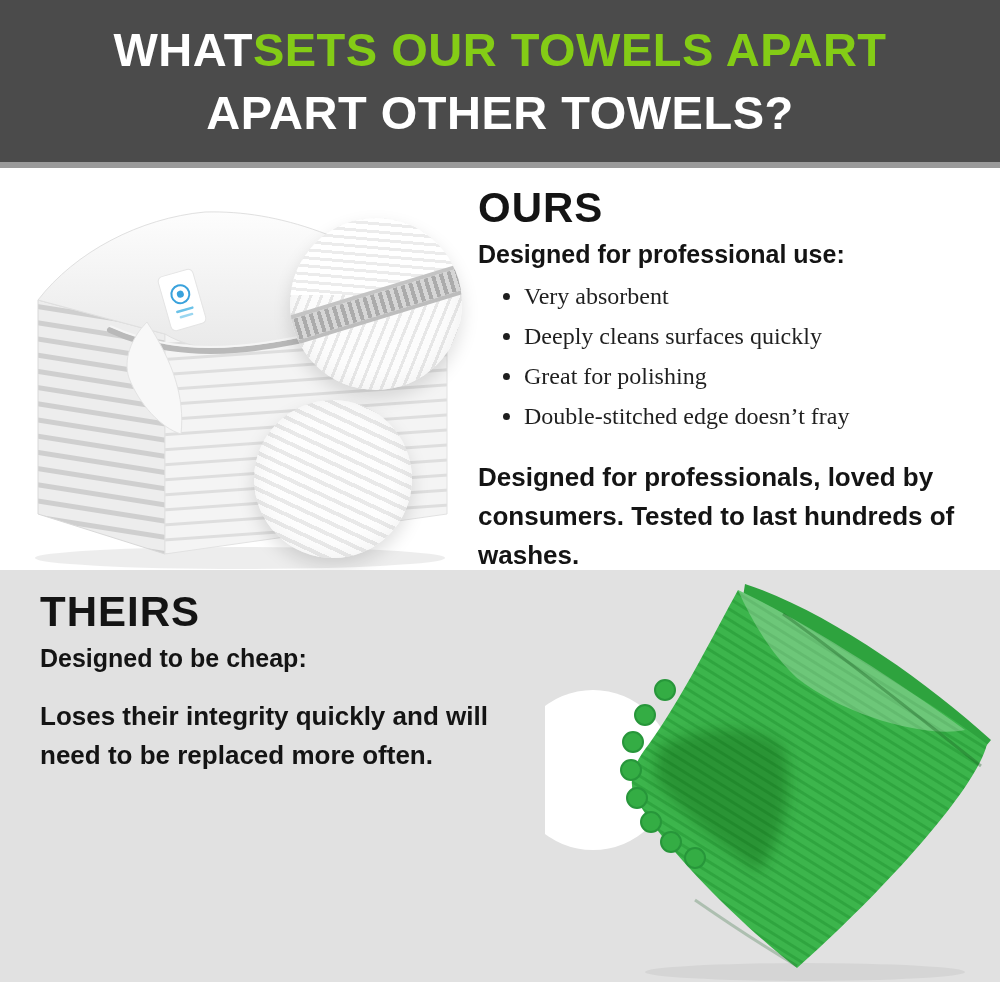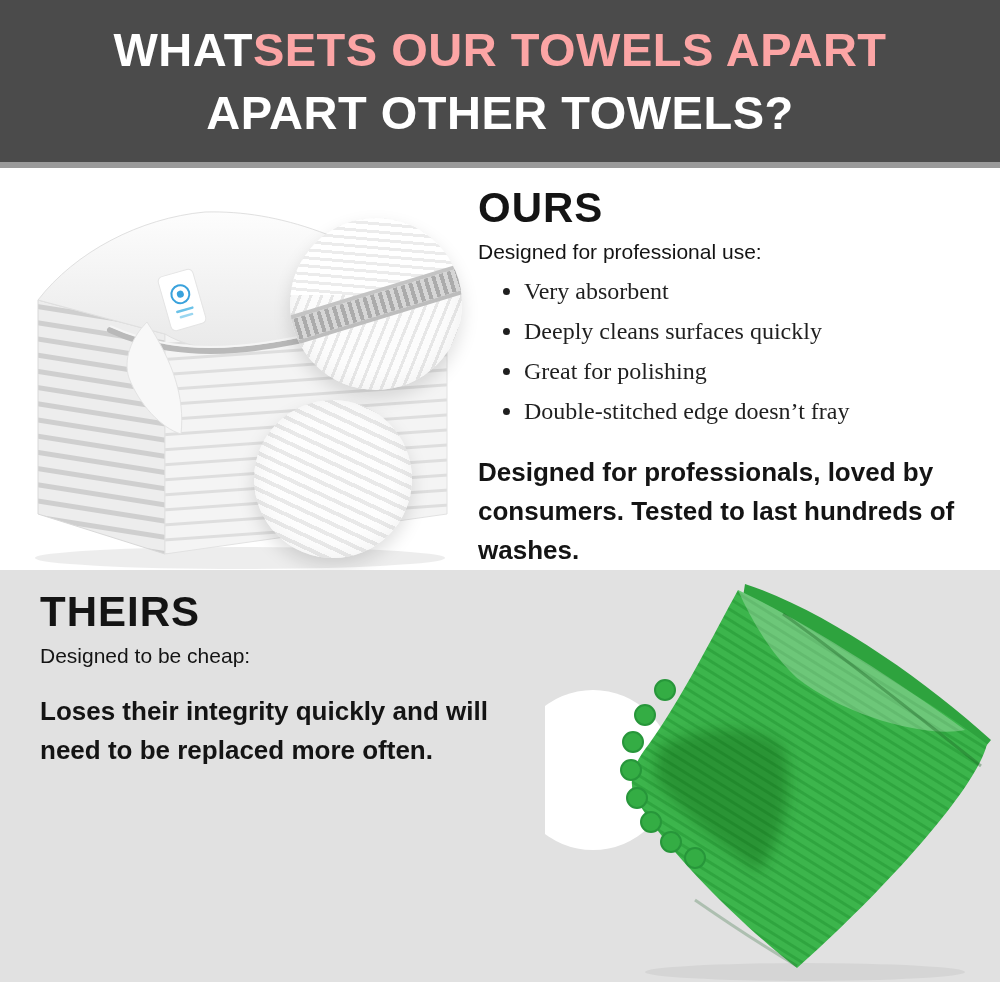--- a/index.html
+++ b/index.html
@@ -11,21 +11,21 @@
   .banner {
     height: 168px; background: #4B4B4B; border-bottom: 6px solid #9A9A9A;
     display: flex; flex-direction: column; justify-content: center; align-items: center;
     gap: 8px;
   }
   .banner .h-line1 { display: flex; gap: 0; }
   .banner span, .banner .h-line2 {
     font-size: 47px; font-weight: bold; letter-spacing: 0.5px; color: #FFFFFF;
     white-space: nowrap;
   }
-  .banner .accent { color: #fca5a5; }
+  .banner .accent { color: #84cc16; }
 
   
   .sec-white { position: relative; height: 402px; background: #FFFFFF; }
 
   .towel-stack { position: absolute; left: 15px; top: 14px; width: 460px; height: 392px; }
   .towel-stack svg { position: absolute; left: 0; top: 0; }
 
   .detail-circle {
     position: absolute; border-radius: 50%; overflow: hidden; background: #fff;
     box-shadow: 0 8px 18px rgba(0,0,0,0.13), inset 0 0 24px rgba(0,0,0,0.05);
@@ -40,21 +40,21 @@
     position: absolute; left: -12%; top: 42%; width: 124%; height: 30px;
     transform: rotate(-17deg);
     background: repeating-linear-gradient(90deg, #ABABAB 0 4px, #D6D6D6 4px 8px);
     border-top: 4px solid #C4C4C4; border-bottom: 4px solid #BDBDBD;
   }
   .c2 { left: 239px; top: 218px; width: 158px; height: 158px;
         background: repeating-linear-gradient(25deg, #fdfdfd 0 7px, #e9e9e9 7px 11px); }
 
   .ours-text { position: absolute; left: 478px; top: 16px; width: 505px; color: #141414; }
   .big-title { font-size: 42px; font-weight: bold; letter-spacing: 1px; margin: 0 0 8px; }
-  .subtitle  { font-size: 21px; font-weight: normal; margin: 0 0 14px; }
+  .subtitle  { font-size: 25px; font-weight: bold; margin: 0 0 14px; }
   .bullets   { margin: 0; padding-left: 46px; list-style: disc; }
   .bullets li{ font-size: 24px; margin: 0 0 13px; color: #1f1f1f; font-family: Liberation Serif, serif; }
   .footer-note { font-size: 26px; font-weight: bold; line-height: 1.5; margin-top: 28px; }
   .ours-text .footer-note { width: 500px; }
 
   
   .sec-gray { position: relative; height: 412px; background: #E1E1E1; }
   .theirs-text { position: absolute; left: 40px; top: 18px; width: 530px; color: #141414; }
   .theirs-text .footer-note { width: 475px; margin-top: 24px; }
 

